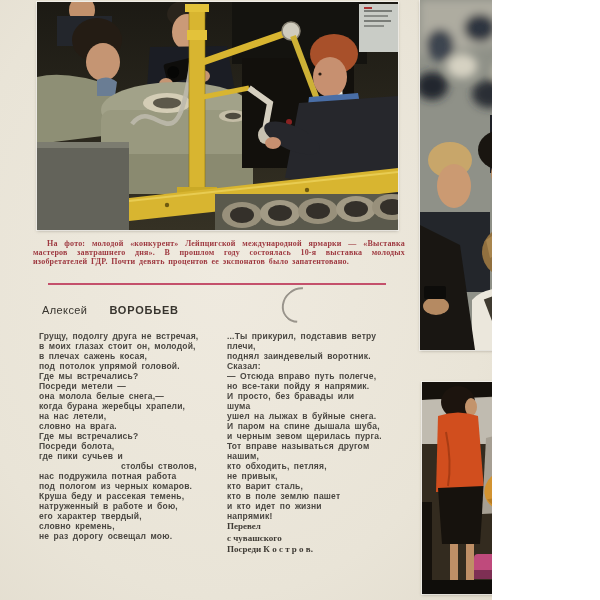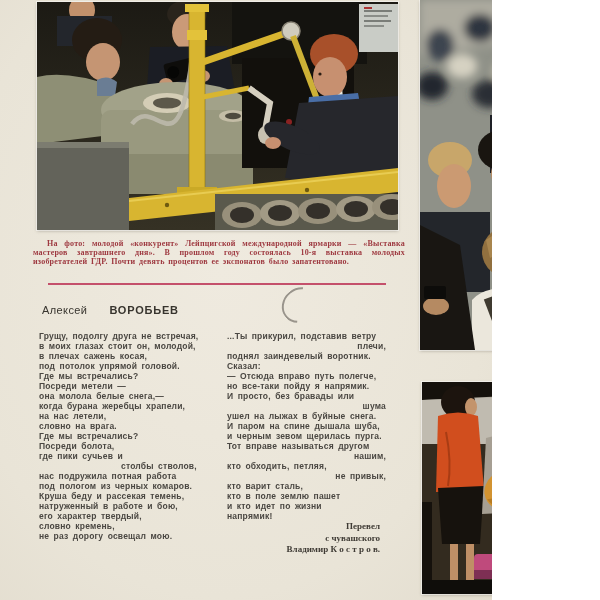--- a/index.html
+++ b/index.html
@@ -16,22 +16,22 @@
            color:#9e3940;text-align:justify;text-indent:14px;letter-spacing:.2px;word-spacing:1.5px}
   .rule{position:absolute;left:48px;top:283px;width:338px;height:2px;background:#c4506b}
   .byline{position:absolute;left:42px;top:304px;font-size:11px;color:#37342e;letter-spacing:.4px}
   .byline .last{font-weight:bold;margin-left:22px;letter-spacing:.8px}
   .col{position:absolute;top:331px;font-weight:bold;font-size:8.5px;line-height:10px;
        color:#4a4742;letter-spacing:.2px;word-spacing:1.8px}
   .col1{left:39px;width:186px}
   .col2{left:227px;width:159px}
   .line{white-space:nowrap}
   .line.ind{margin-left:82px}
-  .line.r{text-align:right;white-space:normal}
-  .credit{position:absolute;left:227px;top:521px;width:153px;text-align:right;
+  .line.r{white-space:normal}
+  .credit{position:absolute;left:227px;top:521px;width:153px;
           font-family:"Liberation Serif",serif;font-weight:bold;font-size:9px;line-height:11.5px;color:#3f3b35}
   .regmark{position:absolute;width:10px;background:#f7f4ee;box-shadow:0 0 1px rgba(0,0,0,.25)}
   .arc-artifact{position:absolute;left:281px;top:288px;width:34px;height:30px;
                 border:2px solid #55504a;border-radius:50%;border-right-color:transparent;
                 border-bottom-color:transparent;transform:rotate(-40deg);opacity:.55}
 </style>
 </head>
 <body>
 
 <div class="page">
@@ -326,16 +326,16 @@
       <div class="line r">не привык,</div>
       <div class="line">кто варит сталь,</div>
       <div class="line">кто в поле землю пашет</div>
       <div class="line">и кто идет по жизни</div>
       <div class="line">напрямик!</div>
     </div>
 
   <div class="credit">
       <div class="line">Перевел</div>
       <div class="line">с чувашского</div>
-      <div class="line">Владимир К о с т р о в.</div>
+      <div class="line">Посреди К о с т р о в.</div>
     </div>
 
 </div>
 
 </body></html>

